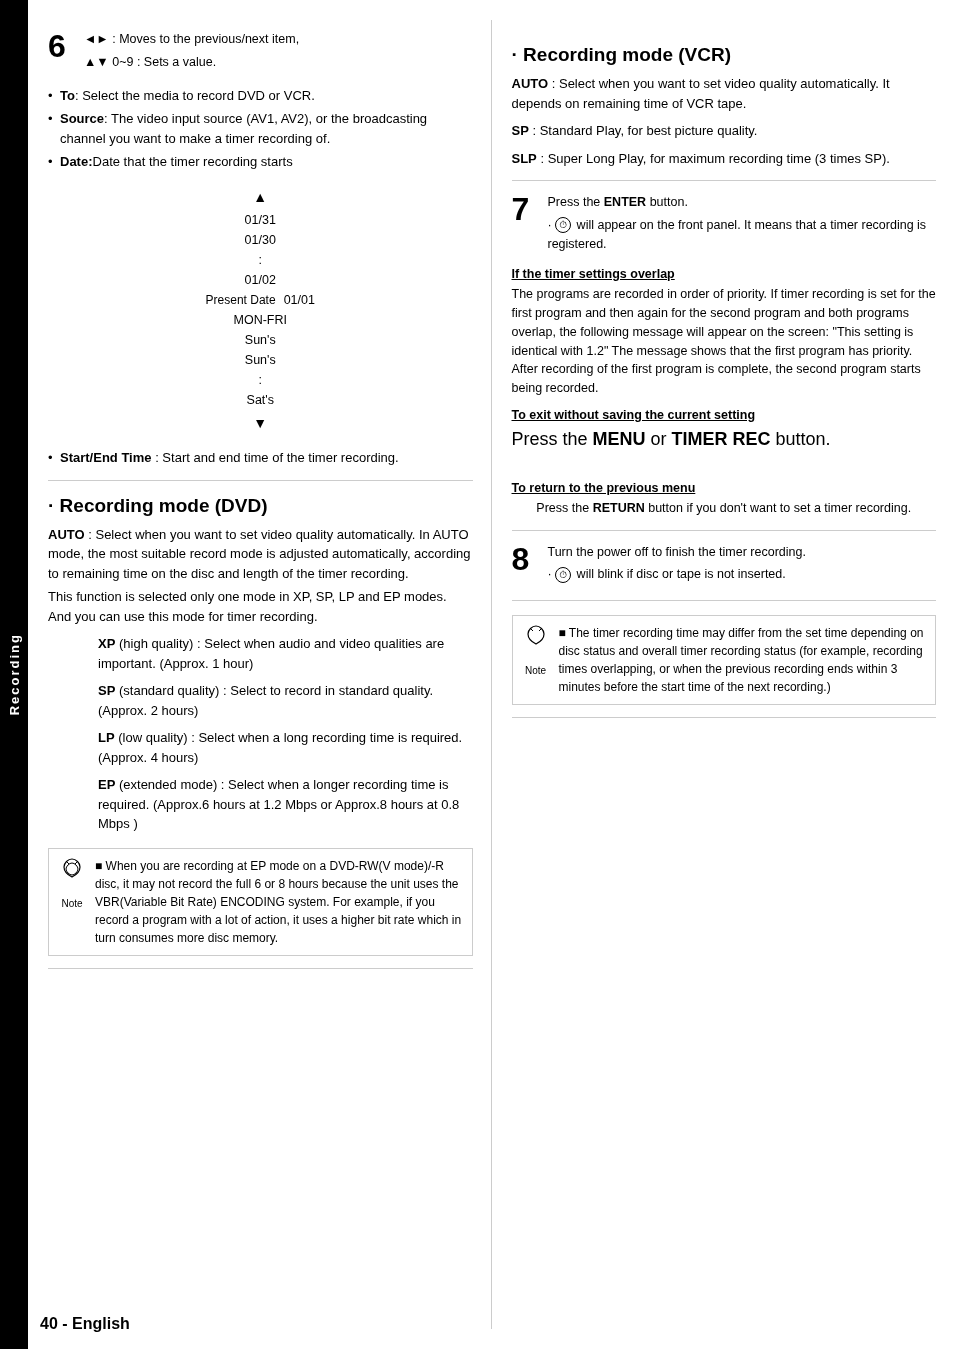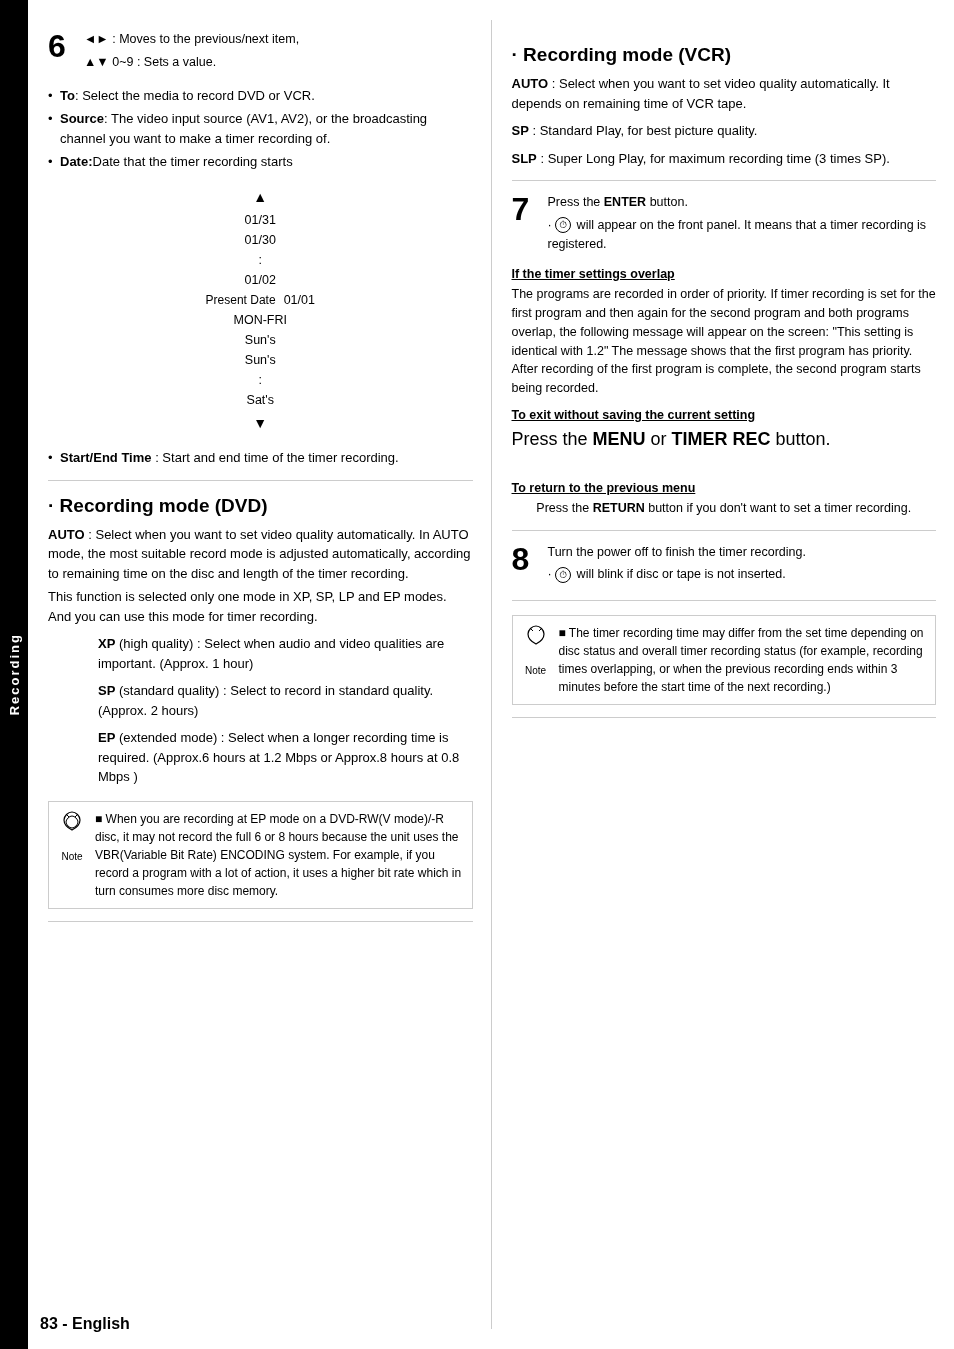--- a/index.html
+++ b/index.html
@@ -250,20 +250,24 @@
       <div class="mode-entry indent-block">
         <span class="mode-entry-label">XP</span>
         <span>(high quality) : Select when audio and video qualities are important. (Approx. 1 hour)</span>
       </div>
 
       <div class="mode-entry indent-block">
         <span class="mode-entry-label">SP</span>
         <span>(standard quality) : Select to record in standard quality. (Approx. 2 hours)</span>
       </div>
 
+      <div class="mode-entry indent-block">
+        <span class="mode-entry-label">LP</span>
+        <span>(low quality) : Select when a long recording time is required.(Approx. 4 hours)</span>
+      </div>
 
       <div class="mode-entry indent-block">
         <span class="mode-entry-label">EP</span>
         <span>(extended mode) : Select when a longer recording time is required. (Approx.6 hours at 1.2 Mbps or Approx.8 hours at 0.8 Mbps )</span>
       </div>
 
       <div class="note-box">
         <div class="note-icon">
           <svg viewBox="0 0 24 24" fill="none" stroke="#000" stroke-width="1.5">
             <path d="M12 2C8 2 4 6 4 10c0 4 4 8 8 10 4-2 8-6 8-10C20 6 16 2 12 2z" stroke-width="1.2"></path>
@@ -345,13 +349,13 @@
         </div>
         <div class="note-text">■ The timer recording time may differ from the set time depending on disc status and overall timer recording status (for example, recording times overlapping, or when the previous recording ends within 3 minutes before the start time of the next recording.)</div>
       </div>
 
       <hr>
 
     </div>
   </div>
 </div>
 
-<div class="page-footer">83 - English</div>
+<div class="page-footer">40 - English</div>
 
 </body></html>

